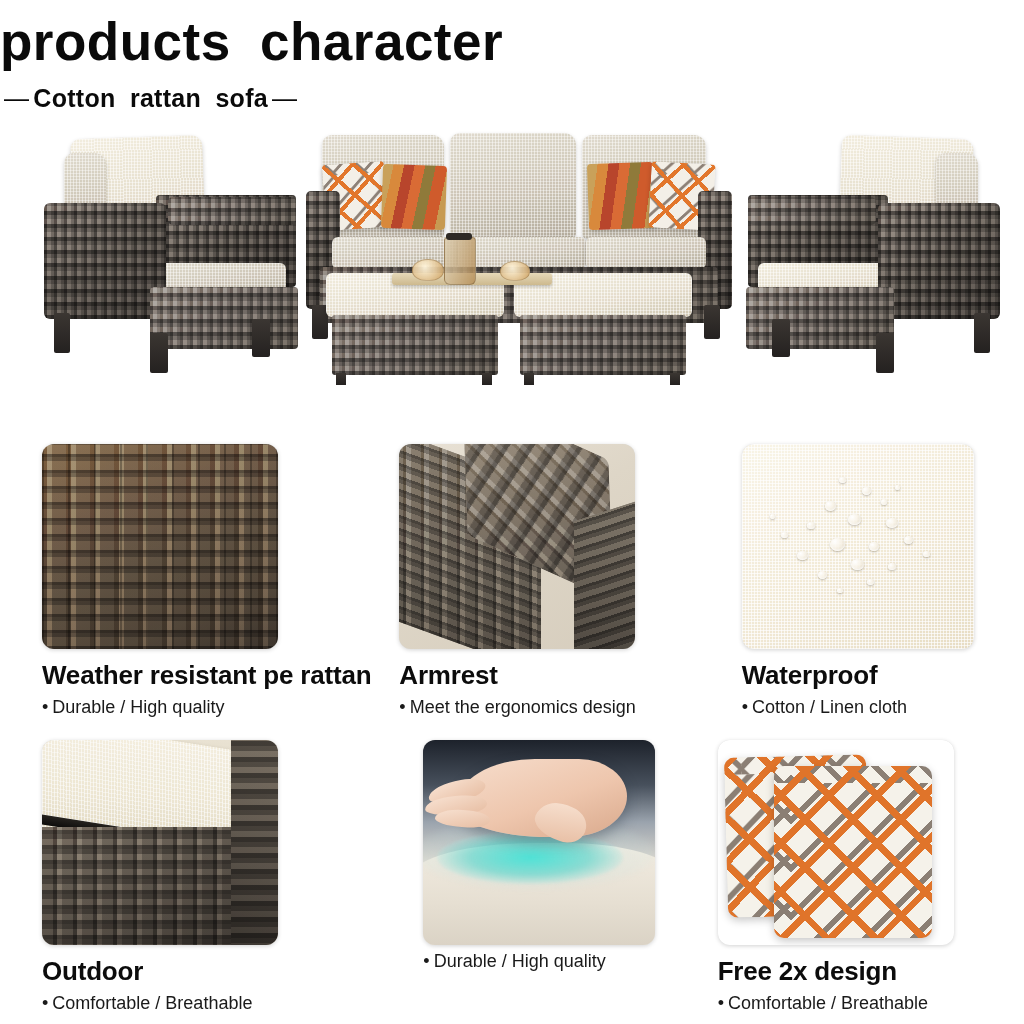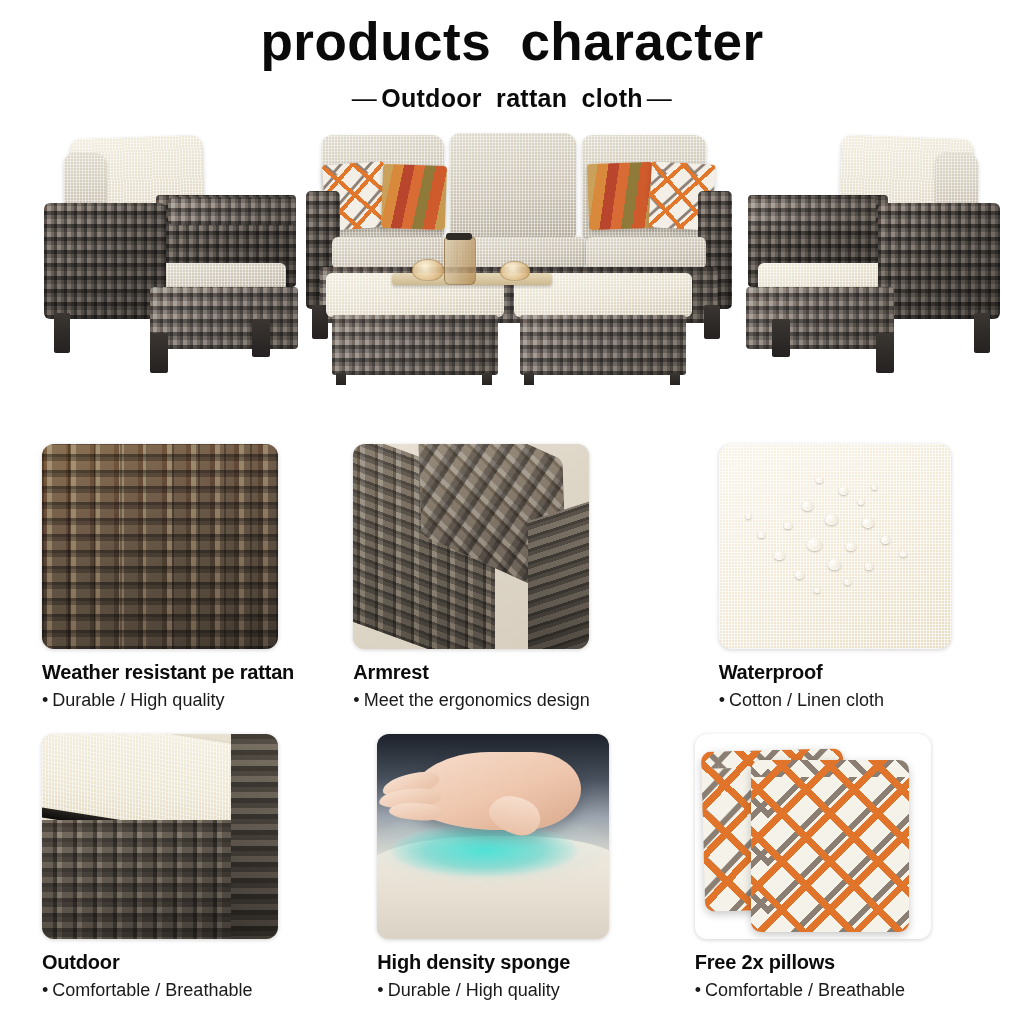--- a/index.html
+++ b/index.html
@@ -8,21 +8,21 @@
     width:1024px;height:1024px;
     background:#ffffff;
     font-family:"Liberation Sans", sans-serif;
     color:#111111;
     overflow:hidden;
     position:relative;
   }
   .page{width:1024px;height:1024px;position:relative;}
 
   
-  .header{padding-top:14px;text-align:center;}
+  .header{padding-top:14px;text-align:left;}
   .title{
     font-size:53px;font-weight:700;letter-spacing:0.5px;
     line-height:1.05;color:#0a0a0a;margin:0;
     word-spacing:14px;
   }
   .subtitle{
     font-size:25px;font-weight:700;color:#0a0a0a;
     margin:14px 0 0 0;word-spacing:7px;letter-spacing:0.3px;
   }
   .subtitle .dash{display:inline-block;padding:0 4px;font-weight:400;}
@@ -105,21 +105,21 @@
   }
   .card{position:relative;padding:14px 16px 0 16px;}
   .thumb{
     width:236px;height:205px;border-radius:12px;
     overflow:hidden;position:relative;
     box-shadow:0 1px 4px rgba(0,0,0,.18);
     background:#ddd;
   }
   .card.c2 .thumb,.card.c5 .thumb{width:232px;}
   .card-title{
-    font-size:20px;font-weight:700;color:#0c0c0c;
+    font-size:26px;font-weight:700;color:#0c0c0c;
     margin:12px 0 0 0;line-height:1.15;letter-spacing:-.2px;white-space:nowrap;
   }
   .card-sub{
     font-size:18px;font-weight:400;color:#1a1a1a;
     margin:6px 0 0 0;line-height:1.2;white-space:nowrap;
   }
   .card-sub .bullet{display:inline-block;margin-right:4px;}
 
   
   .tex-rattan{
@@ -268,21 +268,21 @@
   .pw-back{transform:rotate(-1.5deg);}
 </style>
 </head>
 <body>
 
 <div class="page">
 
   <div class="header">
     <h1 class="title">products  character</h1>
     <div class="subtitle">
-      <span class="dash">—</span><span>Outdoor  rattan  cloth</span><span class="dash">—</span>
+      <span class="dash">—</span><span>Cotton  rattan  sofa</span><span class="dash">—</span>
     </div>
   </div>
 
   <div class="hero">
     <div class="hero-stage">
 
       <div class="chair" style="left:38px;top:18px;width:268px;height:248px;">
         <div class="back-cush cushion-cream" style="left:34px;top:0px;width:132px;height:112px;transform:rotate(-2deg);"></div>
         <div class="back-cush cushion" style="left:26px;top:16px;width:42px;height:96px;"></div>
         <div class="body wicker-dark" style="left:118px;top:58px;width:140px;height:92px;"></div>
@@ -434,33 +434,32 @@
           <div class="glow2"></div>
           <div class="glow"></div>
           <div class="hand">
             <div class="finger" style="left:-16%;top:28%;width:34%;height:26%;transform:rotate(-12deg);"></div>
             <div class="finger" style="left:-18%;top:48%;width:36%;height:24%;transform:rotate(-4deg);"></div>
             <div class="finger" style="left:-12%;top:66%;width:32%;height:22%;transform:rotate(4deg);"></div>
             <div class="finger" style="left:46%;top:58%;width:30%;height:46%;transform:rotate(22deg);"></div>
           </div>
         </div>
       </div>
-      <div class="card-title">High density sponge</div>
       <div class="card-sub">
         <span class="bullet">•</span><span>Durable / High quality</span>
       </div>
     </div>
 
     <div class="card c6" style="padding-left:12px;padding-top:22px;">
       <div class="thumb">
         <div class="tex-pillows">
           <div class="pw pw-back" style="left:8px;top:16px;width:142px;height:160px;"></div>
           <div class="pw" style="left:56px;top:26px;width:158px;height:172px;"></div>
         </div>
       </div>
-      <div class="card-title">Free 2x pillows</div>
+      <div class="card-title">Free 2x design</div>
       <div class="card-sub">
         <span class="bullet">•</span><span>Comfortable / Breathable</span>
       </div>
     </div>
 
   </div>
 </div>
 
 </body></html>

